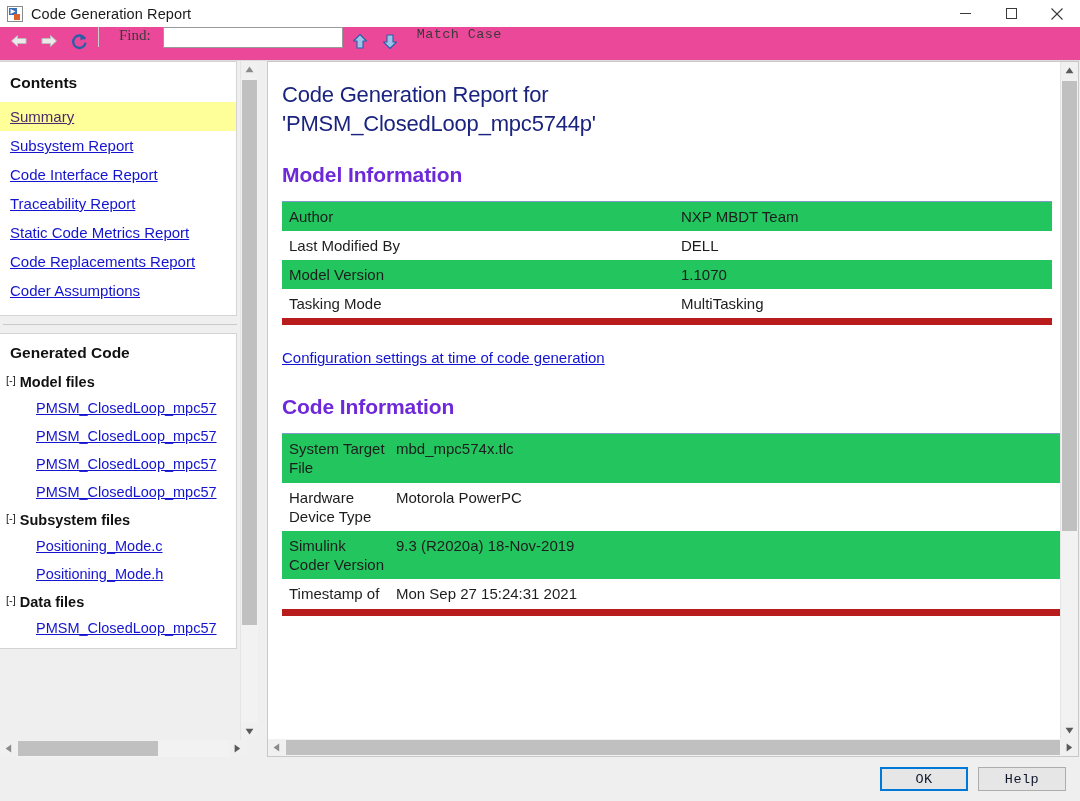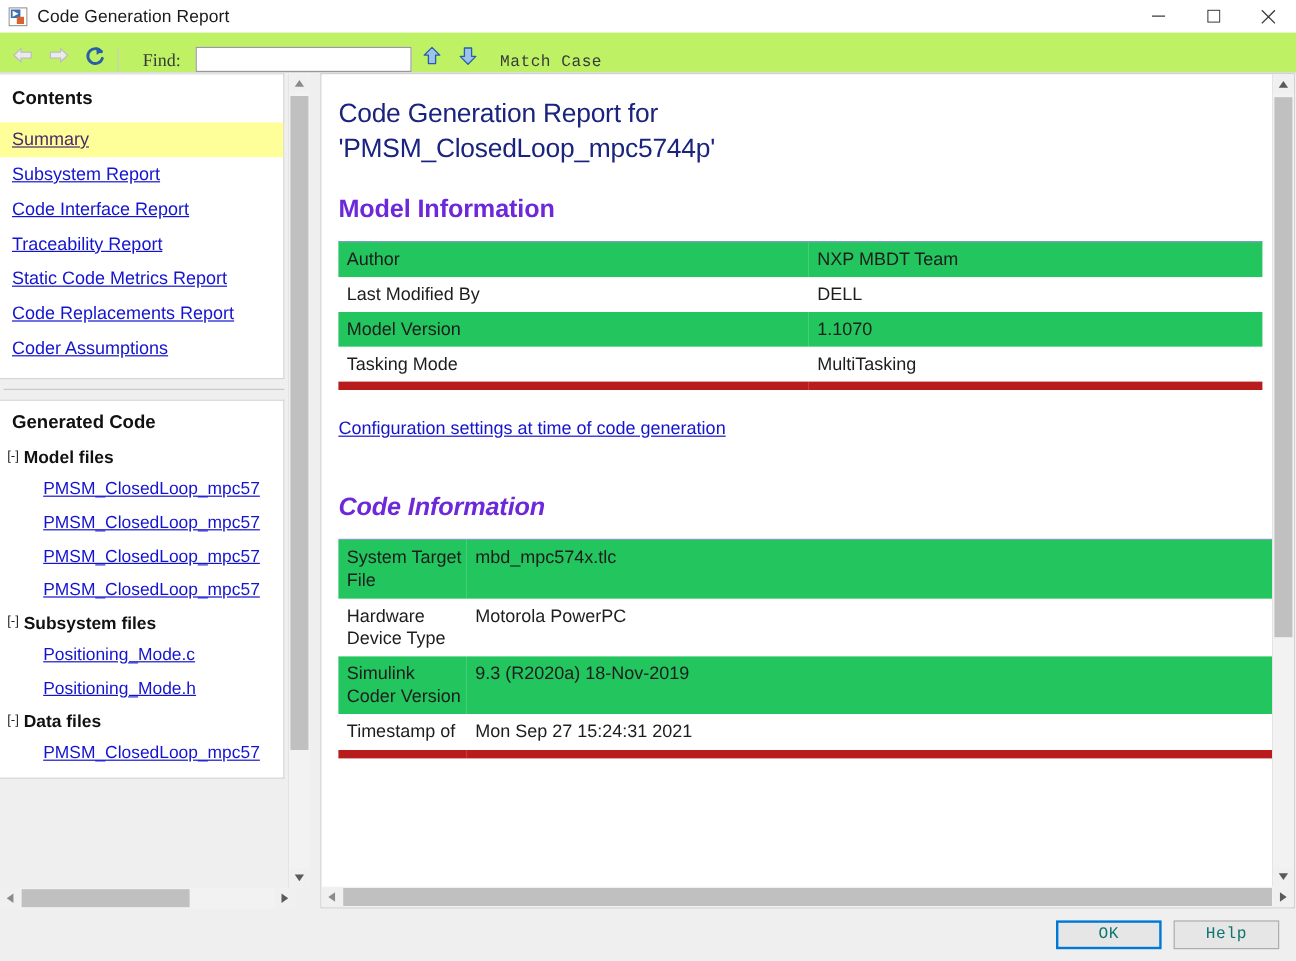--- a/index.html
+++ b/index.html
@@ -58,24 +58,24 @@
     display: flex;
     align-items: center;
     justify-content: center;
     position: relative;
   }
   .win-btn svg { display: block; }
 
   
   .toolbar {
     height: 33px;
-    background: #bef264;
+    background: #ec4899;
     border-bottom: 1px solid #dcdcdc;
     display: flex;
-    align-items: flex-end;
+    align-items: flex-start;
     flex: 0 0 auto;
     padding-left: 4px;
   }
   .tb-btn {
     width: 30px;
     height: 28px;
     display: flex;
     align-items: center;
     justify-content: center;
   }
@@ -337,21 +337,21 @@
     letter-spacing: -0.2px;
     max-width: 600px;
   }
   .doc-h2 {
     font-size: 21px;
     font-weight: bold;
     color: #6d28d9;
     margin: 24px 0 14px 0;
     letter-spacing: -0.1px;
   }
-  .doc-h2.second { margin-top: 44px; font-style: italic; }
+  .doc-h2.second { margin-top: 28px; }
   table.info {
     border-collapse: collapse;
     width: 770px;
     table-layout: fixed;
   }
   table.info.narrow { width: 780px; }
   table.info tr.odd td { background: #22c55e; }
   table.info tr.even td { background: #ffffff; }
   table.info tr:first-child td { border-top: 1px solid #7f9cc4; }
   table.info tr:last-child td { border-bottom: 7px solid #b91c1c; }
@@ -383,21 +383,21 @@
     padding-right: 14px;
     gap: 10px;
   }
   .btn {
     width: 88px;
     height: 24px;
     background: #e6e6e6;
     border: 1px solid #adadad;
     font-family: "Liberation Mono", monospace;
     font-size: 13.5px;
-    color: #0f766e;
+    color: #0f172a;
     display: flex;
     align-items: center;
     justify-content: center;
     letter-spacing: 0.5px;
     box-sizing: border-box;
   }
   .btn.primary {
     border: 2px solid #0078d7;
     background: #e6e6e6;
   }

